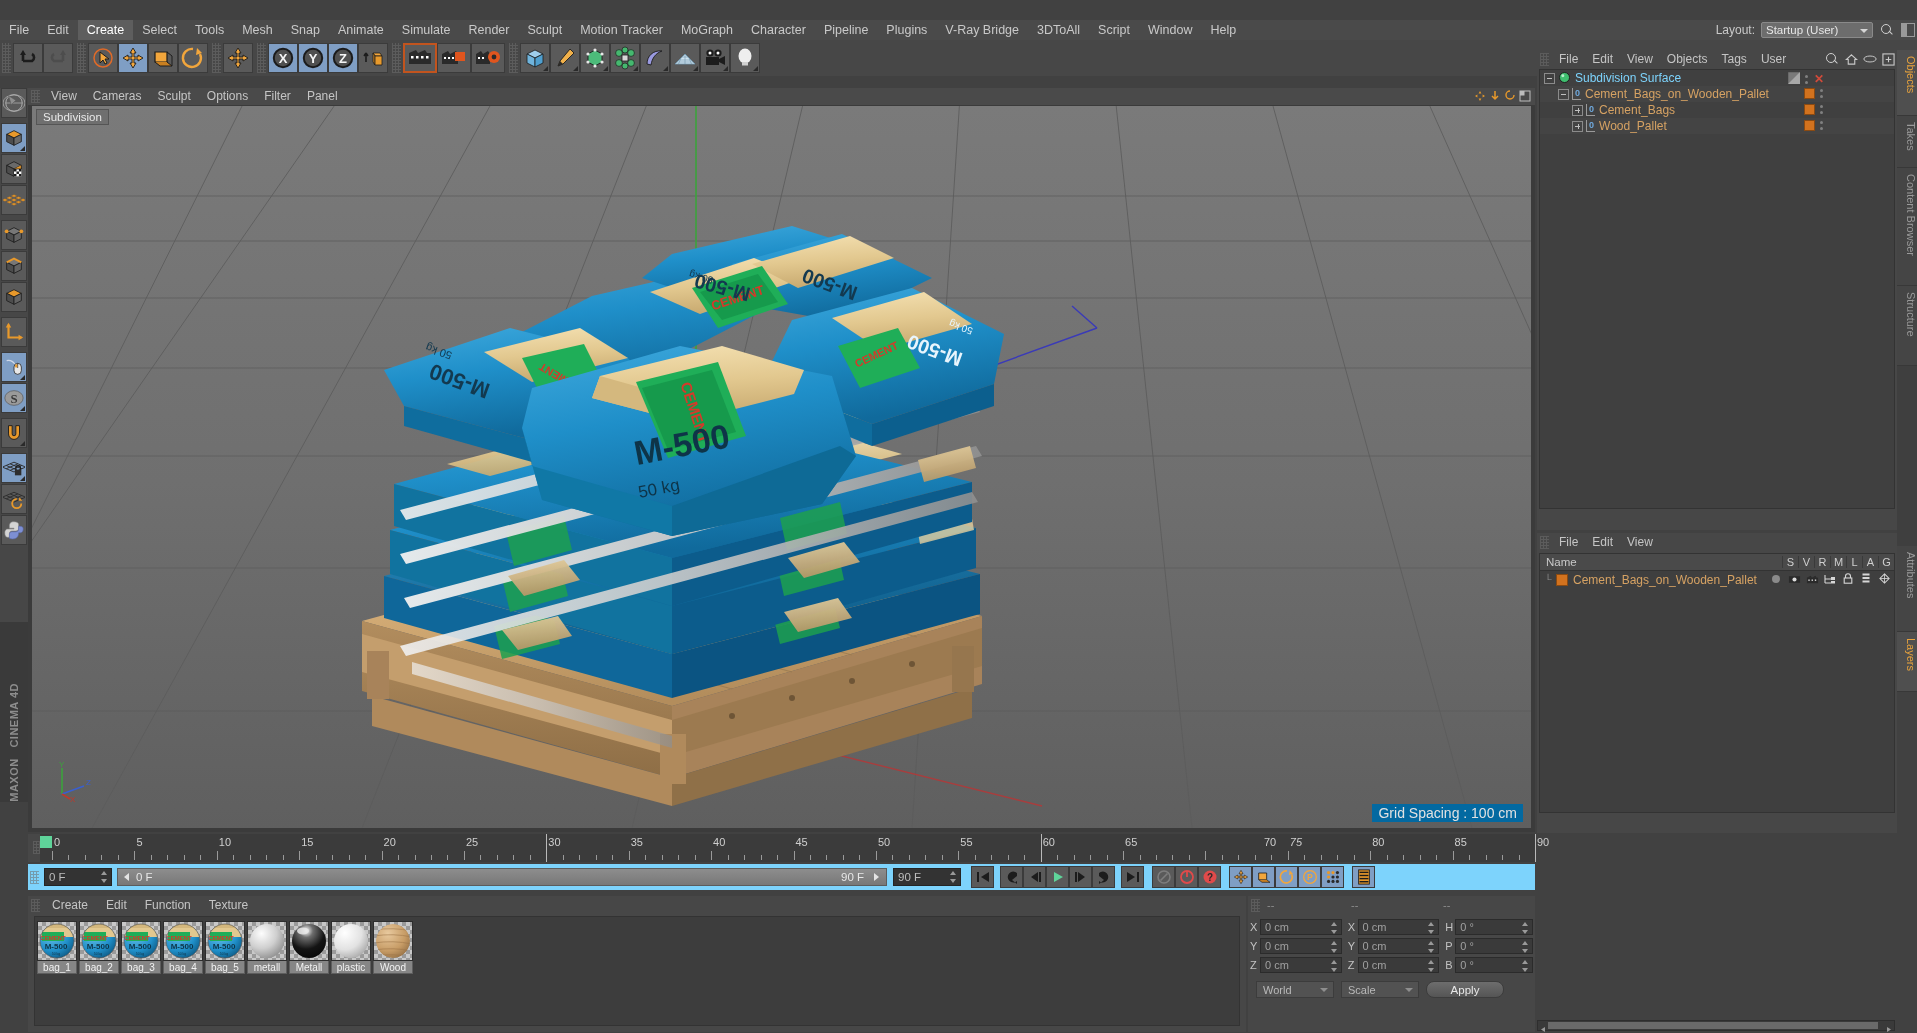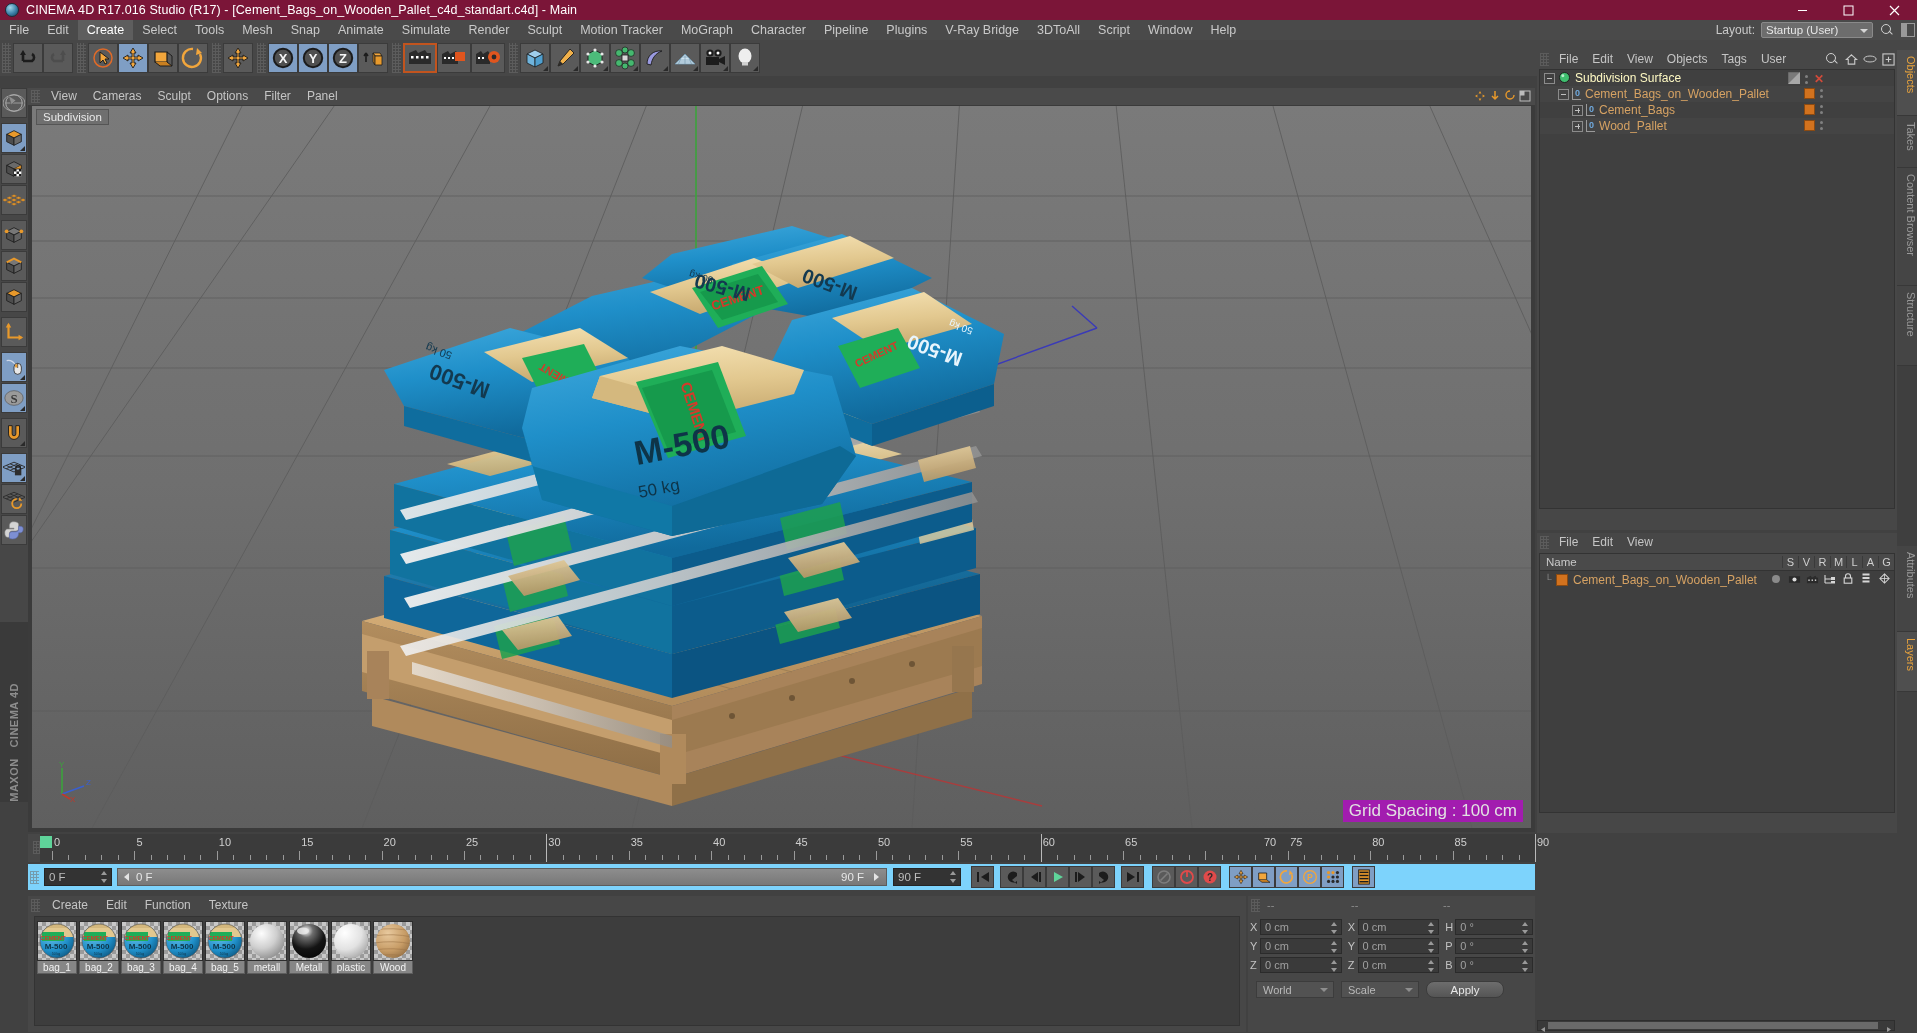--- a/index.html
+++ b/index.html
@@ -140,21 +140,21 @@
     position: absolute; left: 4px; top: 18px; width: 1499px; height: 722px;
     overflow: hidden; background: #6e6e6e;
   }
   .vp-label {
     position: absolute; left: 4px; top: 3px; z-index: 40;
     background: #6f6f6f; color: #e8e8e8; font-size: 11.5px;
     padding: 1px 6px; border: 1px solid #555;
   }
   .grid-label {
     position: absolute; right: 8px; bottom: 6px; z-index: 40;
-    background: #a21caf; color: #e2e2e2; font-size: 17px;
+    background: #0369a1; color: #e2e2e2; font-size: 14px;
     padding: 1px 6px;
   }
   .axis-gizmo { position: absolute; left: 22px; bottom: 26px; width: 44px; height: 44px; z-index: 40; }
 
   
   .tl-panel { position: absolute; left: 28px; top: 834px; width: 1507px; height: 28px; background: #474747; }
   .tl-ruler { position: absolute; left: 12px; top: 0; width: 1495px; height: 28px; background: #3b3b3b; }
   .tl-greenmark { position: absolute; left: 0px; top: 2px; width: 12px; height: 12px; background: #5fd49a; }
   .tl-tick { position: absolute; bottom: 2px; width: 1px; background: #9a9a9a; }
   .tl-num { position: absolute; top: 2px; font-size: 11px; color: #cfcfcf; }
@@ -231,21 +231,21 @@
 
   
   .obj-panel { position: absolute; left: 1537px; top: 50px; width: 360px; height: 480px; background: #474747; }
   .obj-menubar { position: absolute; left: 0; top: 0; width: 360px; height: 18px; display:flex; align-items:center; }
   .obj-menu-item { padding: 0 7px; font-size: 12px; color: #c5c5c5; line-height: 18px; }
   .obj-icons { position: absolute; right: 2px; top: 1px; display:flex; align-items:center; gap: 5px; }
   .obj-body { position: absolute; left: 2px; top: 19px; width: 356px; height: 440px; background: #404040; border: 1px solid #333; }
   .obj-row { height: 16px; display: flex; align-items: center; position: relative; font-size: 12px; }
   .obj-row:nth-child(even) { background: #444444; }
   .obj-name { color: #d6a263; white-space: nowrap; }
-  .obj-name.white { color: #fef9c3; }
+  .obj-name.white { color: #7dd3fc; }
   .exp {
     width: 11px; height: 11px; border: 1px solid #8b8b8b; position: relative; flex:none;
     margin-right: 3px; background: transparent;
   }
   .exp::before { content:''; position:absolute; left:2px; top:4.5px; width:5px; height:1px; background:#c0c0c0; }
   .exp.plus::after { content:''; position:absolute; left:4.5px; top:2px; width:1px; height:5px; background:#c0c0c0; }
   .obj-right { position:absolute; right: 70px; top: 2px; display:flex; align-items:center; gap:5px; }
   .orange-tag { width: 11px; height: 11px; background: #d2721e; border:1px solid #8a4a12; }
   .dots2 { width: 4px; height: 11px; display:flex; flex-direction:column; justify-content:space-around; }
   .dots2 i { width: 3px; height: 3px; background: #808080; border-radius:50%; display:block; }
@@ -275,41 +275,20 @@
     background: #3a3a3a; border: 1px solid #2e2e2e;
   }
   .hscroll .thumb { position:absolute; left: 10px; top:1px; width: 330px; height: 7px; background:#6a6a6a; }
   .hscroll .arrowL, .hscroll .arrowR { position:absolute; top:1px; width:9px; height:7px; }
 </style>
 </head>
 <body>
 
 <div id="app">
 
-  <div class="titlebar">
-    <div class="title-icon"></div>
-    <div class="title-text">CINEMA 4D R17.016 Studio (R17) - [Cement_Bags_on_Wooden_Pallet_c4d_standart.c4d] - Main</div>
-    <div class="win-btns">
-      <div class="win-btn">
-        <svg width="11" height="11" viewBox="0 0 11 11">
-            <rect x="1" y="5" width="9" height="1" fill="#fff"></rect>
-          </svg>
-      </div>
-      <div class="win-btn">
-        <svg width="11" height="11" viewBox="0 0 11 11">
-            <rect x="1" y="1" width="9" height="9" fill="none" stroke="#fff" stroke-width="1"></rect>
-          </svg>
-      </div>
-      <div class="win-btn close">
-        <svg width="11" height="11" viewBox="0 0 11 11">
-            <path d="M1 1 L10 10 M10 1 L1 10" stroke="#fff" stroke-width="1.2"></path>
-          </svg>
-      </div>
-    </div>
-  </div>
 
   <div class="menubar">
     <div class="menu-item">File</div>
     <div class="menu-item">Edit</div>
     <div class="menu-item active">Create</div>
     <div class="menu-item">Select</div>
     <div class="menu-item">Tools</div>
     <div class="menu-item">Mesh</div>
     <div class="menu-item">Snap</div>
     <div class="menu-item">Animate</div>

